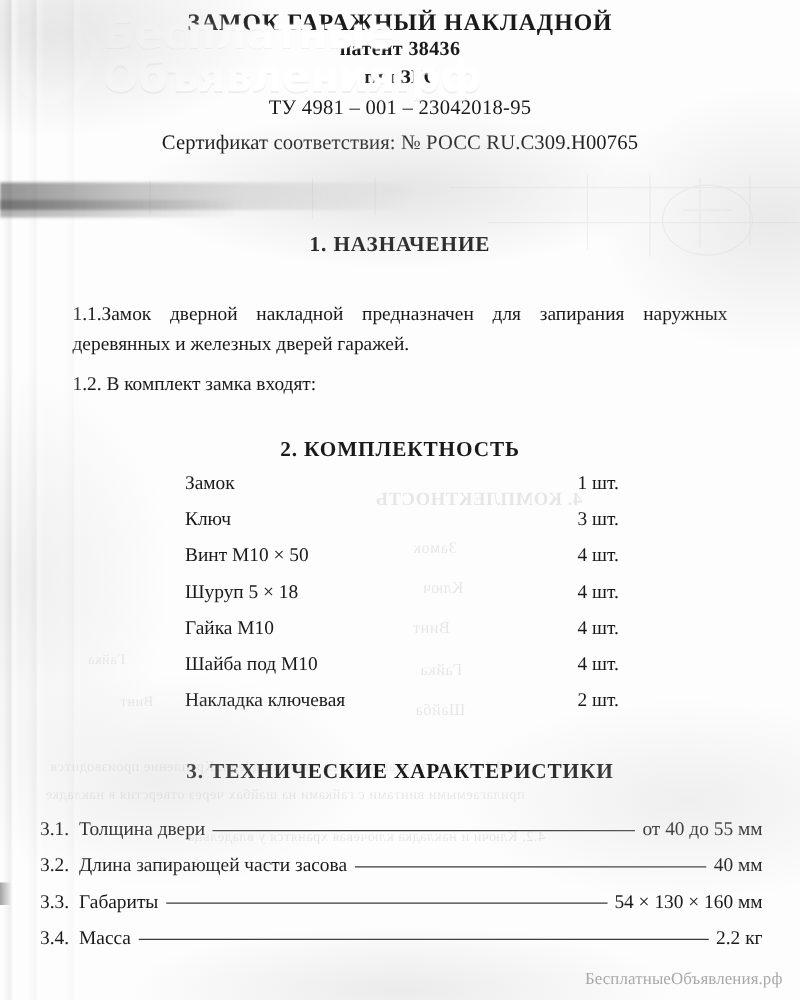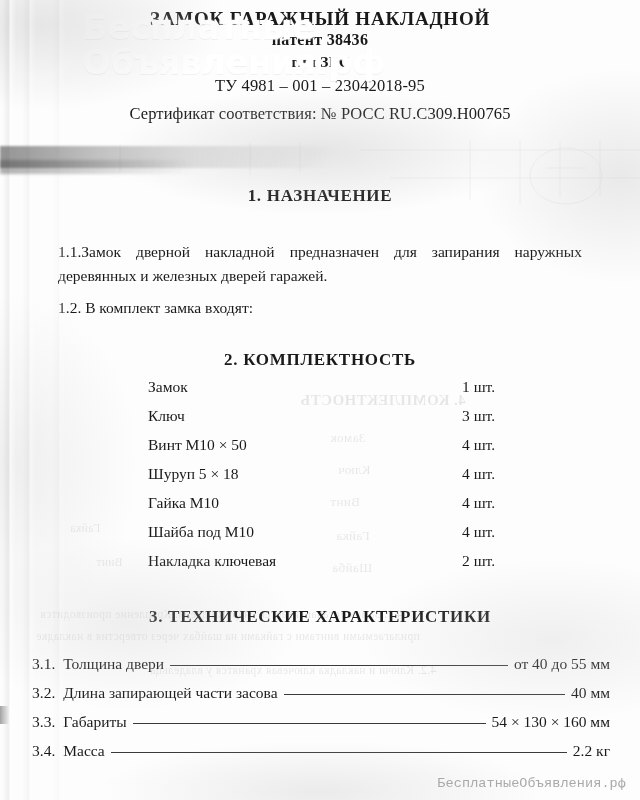--- a/index.html
+++ b/index.html
@@ -129,21 +129,21 @@
     line-height: 1.02;
   }
   .wm-words .l1 { font-size: 34px; letter-spacing: -.5px; display: block; }
   .wm-words .l2 { font-size: 34px; letter-spacing: -.5px; display: block; }
 
   .wm-bottom {
     position: absolute;
     right: 14px;
     bottom: 9px;
     z-index: 8;
-    font-family: Liberation Mono, monospace;
+    font-family: Liberation Serif, serif;
     font-size: 13.5px;
     color: #a9a9a9;
     letter-spacing: .1px;
     white-space: nowrap;
   }
 
   
   .content {
     position: absolute;
     inset: 0;

